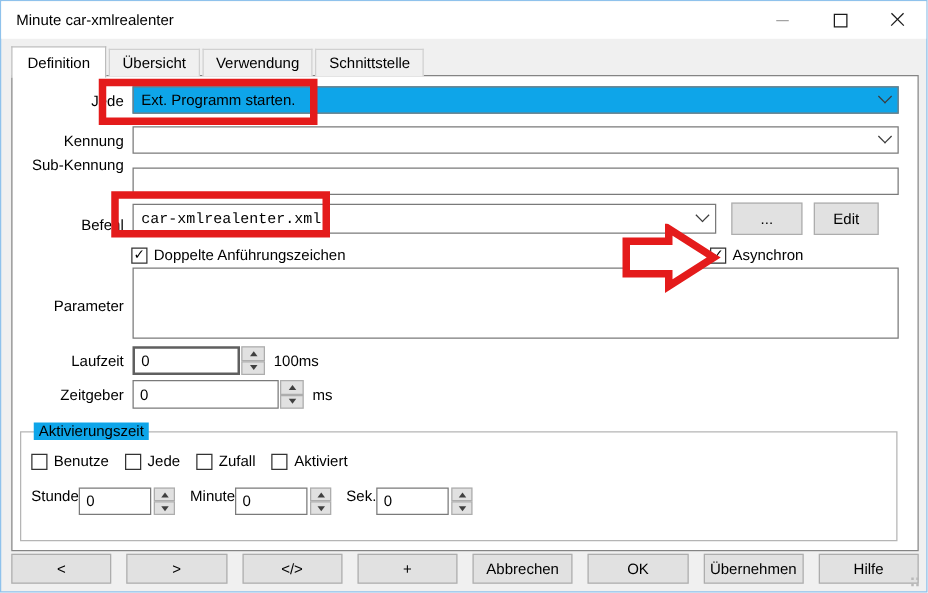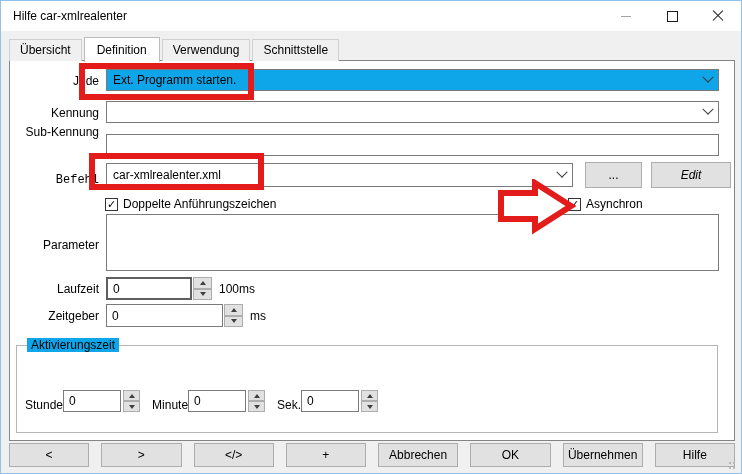--- a/index.html
+++ b/index.html
@@ -39,57 +39,57 @@
   .spin .btn{flex:1;padding:0;}
   .tri-up{width:0;height:0;border-left:3px solid transparent;border-right:3px solid transparent;border-bottom:4px solid #404040;}
   .tri-down{width:0;height:0;border-left:3px solid transparent;border-right:3px solid transparent;border-top:4px solid #404040;}
   .cb{display:inline-flex;align-items:center;gap:5px;white-space:nowrap;}
   .cb-box{width:13px;height:13px;border:1px solid #333;background:#fff;display:flex;
     align-items:center;justify-content:center;font-size:11px;line-height:1;box-sizing:border-box;}
   .group{position:absolute;left:6px;top:284px;width:702px;height:88px;border:1px solid #b5b5b5;box-sizing:border-box;}
   .group-title{position:absolute;left:10px;top:-8px;background:#0ea5e9;padding:0 4px;}
   .group-row1{position:absolute;left:8px;top:16px;display:flex;gap:13px;align-items:center;}
   .group-row2{position:absolute;left:8px;top:44px;display:flex;align-items:center;}
-  .tf{display:flex;align-items:flex-end;margin-right:12px;}
+  .tf{display:flex;align-items:flex-start;margin-right:12px;}
   .tf input{width:58px;height:22px;}
   .tf .spin2{width:17px;height:22px;display:flex;flex-direction:column;margin-left:2px;}
   .tf .spin2 .btn{flex:1;padding:0;}
   
   .footer{position:absolute;left:8px;top:442px;width:726px;height:24px;display:flex;gap:12px;}
   .footer .btn{flex:1;height:24px;}
   .grip{position:absolute;right:3px;bottom:2px;width:9px;height:9px;display:grid;
     grid-template-columns:repeat(2,3px);gap:1px;}
   .grip i{width:2px;height:2px;background:#b9b9b9;}
   
   .red-rect{position:absolute;border:6px solid #e41b1b;background:transparent;z-index:6;pointer-events:none;box-sizing:border-box;}
   .red-arrow{position:absolute;z-index:6;pointer-events:none;}
 </style>
 </head>
 <body>
 
 <div class="window">
 
   <div class="titlebar">
-    <span class="title-text">Hilfe car-xmlrealenter</span>
+    <span class="title-text">Minute car-xmlrealenter</span>
     <div class="win-controls">
       <div class="win-btn">
           <span class="glyph-min"></span>
         </div>
       <div class="win-btn">
           <span class="glyph-max"></span>
         </div>
       <div class="win-btn">
           <span class="glyph-close"></span>
         </div>
     </div>
   </div>
 
   <div class="tabstrip">
+    <div class="tab active">Definition</div>
     <div class="tab">Übersicht</div>
-    <div class="tab active">Definition</div>
     <div class="tab">Verwendung</div>
     <div class="tab">Schnittstelle</div>
   </div>
 
   <div class="panel">
 
     <span class="flabel" style="top:13px;">Jede</span>
     <div class="field combo combo-gray" style="left:96px;top:8px;width:613px;height:22px;">
       <span>Ext. Programm starten.</span>
       <span class="chev"></span>
@@ -97,27 +97,27 @@
 
     <span class="flabel" style="top:45px;">Kennung</span>
     <div class="field combo" style="left:96px;top:40px;width:613px;height:22px;">
       <span></span>
       <span class="chev"></span>
     </div>
 
     <span class="flabel" style="top:64px;">Sub-Kennung</span>
     <input class="field" style="left: 96px; top: 73px; width: 613px; height: 22px;" value="">
 
-    <span class="flabel" style="top:112px;font-family:Liberation Mono, monospace;">Befehl</span>
-    <div class="field combo" style="left:96px;top:102px;width:467px;height:24px;">
+    <span class="flabel" style="top:112px;">Befehl</span>
+    <div class="field combo" style="left:96px;top:102px;width:467px;height:24px;font-family:Liberation Mono, monospace;">
       <span>car-xmlrealenter.xml</span>
       <span class="chev"></span>
     </div>
     <div class="btn" style="position:absolute;left:575px;top:101px;width:57px;height:26px;">...</div>
-    <div class="btn" style="position:absolute;left:641px;top:101px;width:80px;height:26px;font-style:italic;">Edit</div>
+    <div class="btn" style="position:absolute;left:641px;top:101px;width:52px;height:26px;">Edit</div>
 
     <label class="cb" style="position:absolute;left:95px;top:136px;">
       <span class="cb-box">
           <span>✓</span>
         </span>
       <span>Doppelte Anführungszeichen</span>
     </label>
     <label class="cb" style="position:absolute;left:558px;top:136px;">
       <span class="cb-box">
           <span>✓</span>
@@ -147,20 +147,38 @@
           <span class="tri-up"></span>
         </div>
       <div class="btn">
           <span class="tri-down"></span>
         </div>
     </div>
     <span style="position:absolute;left:240px;top:248px;">ms</span>
 
     <div class="group">
       <span class="group-title">Aktivierungszeit</span>
+      <div class="group-row1">
+        <label class="cb">
+          <span class="cb-box"></span>
+          <span>Benutze</span>
+        </label>
+        <label class="cb">
+          <span class="cb-box"></span>
+          <span>Jede</span>
+        </label>
+        <label class="cb">
+          <span class="cb-box"></span>
+          <span>Zufall</span>
+        </label>
+        <label class="cb">
+          <span class="cb-box"></span>
+          <span>Aktiviert</span>
+        </label>
+      </div>
       <div class="group-row2">
         <div class="tf">
           <span>Stunde</span>
           <input class="field" style="position: static;" value="0">
           <div class="spin2">
             <div class="btn">
                 <span class="tri-up"></span>
               </div>
             <div class="btn">
                 <span class="tri-down"></span>

